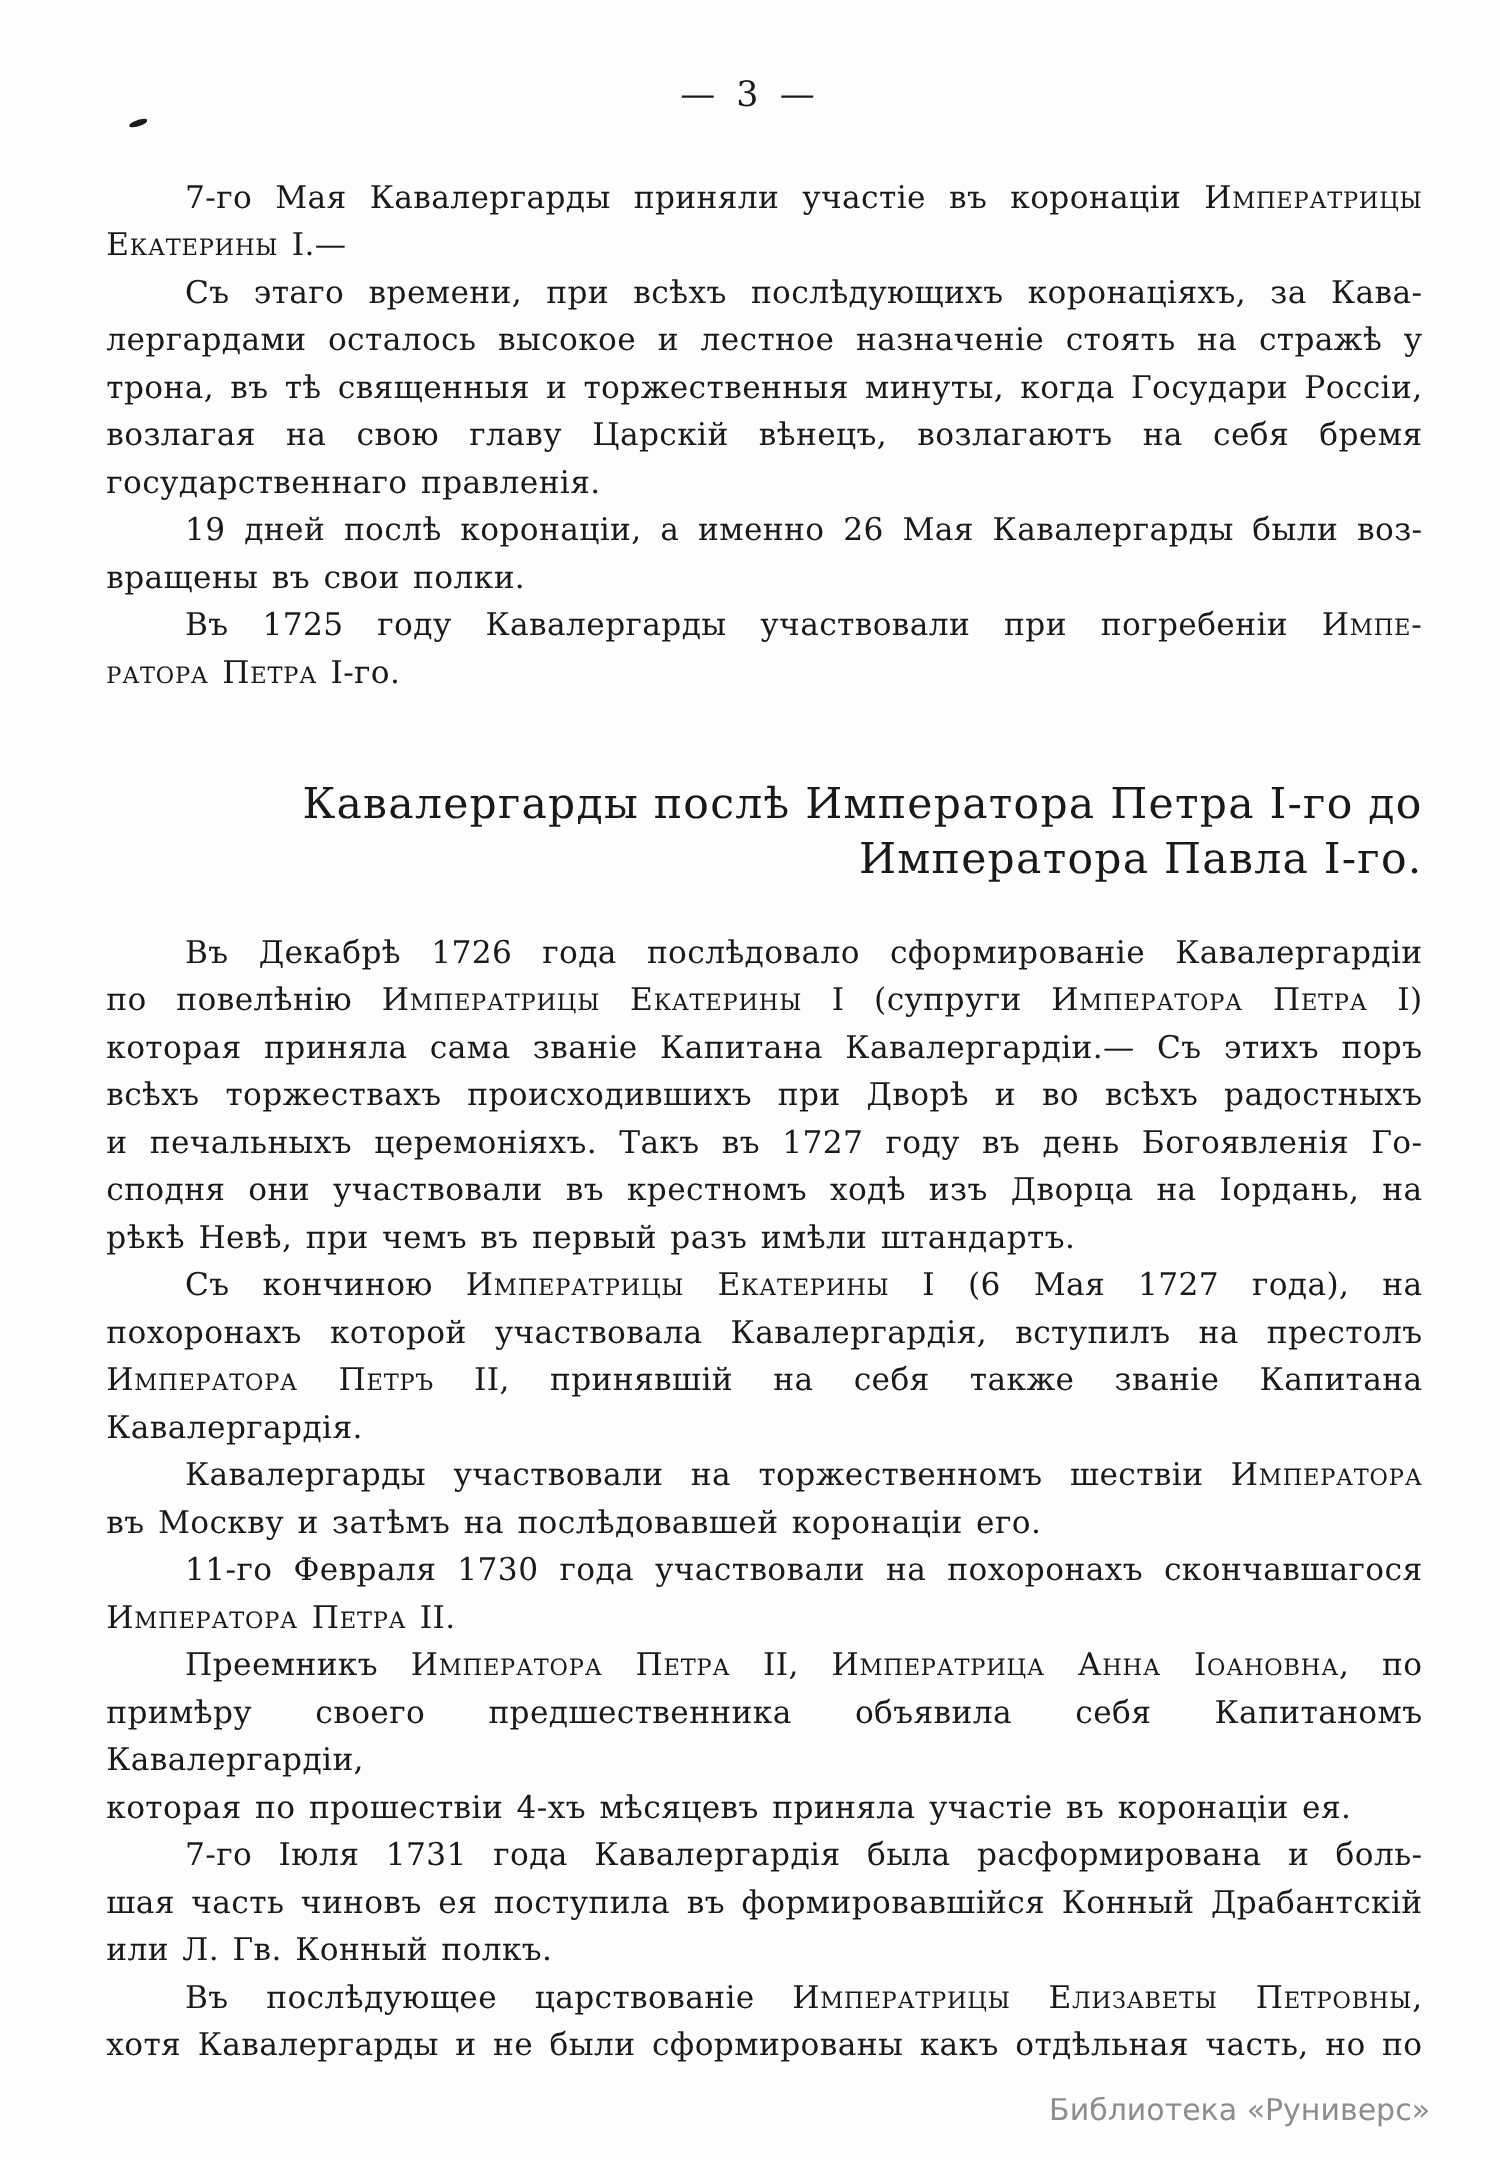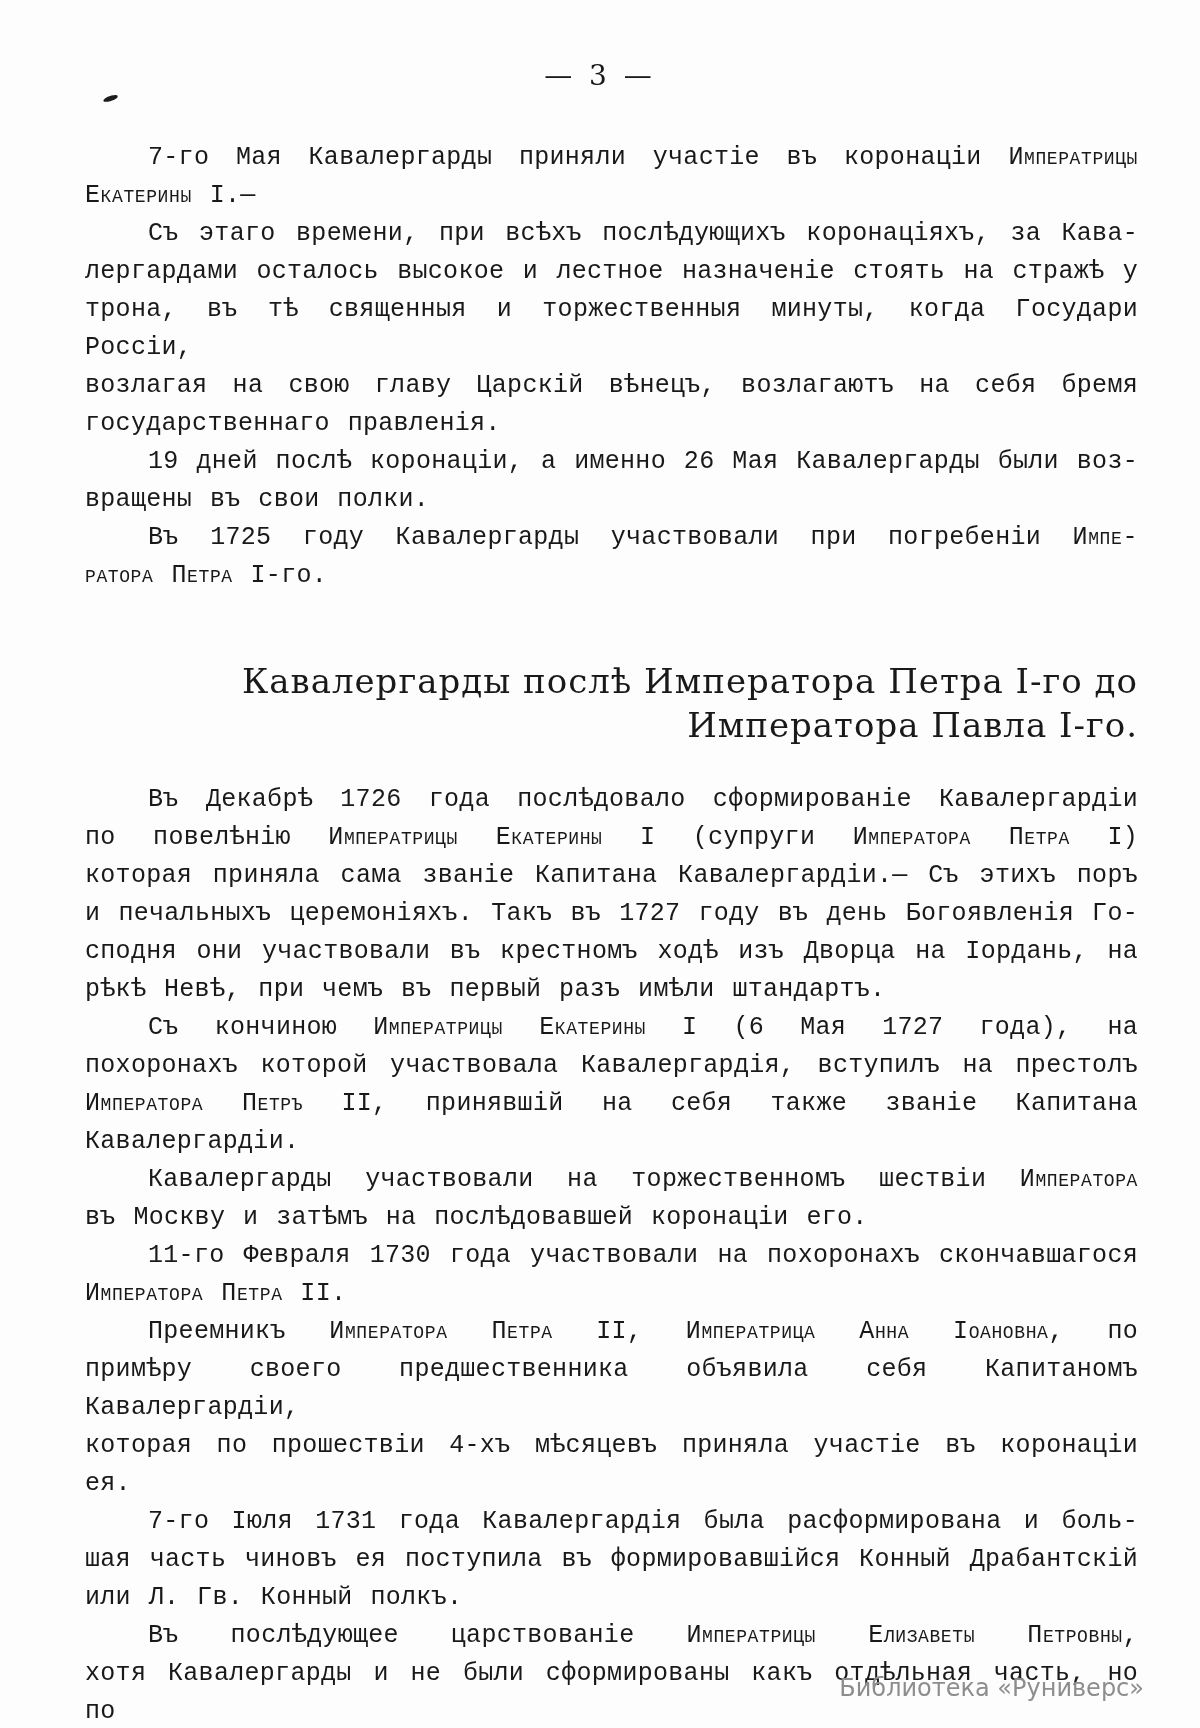--- a/index.html
+++ b/index.html
@@ -25,21 +25,21 @@
     padding-top:60px;
     text-align:center;
     font-size:28px;
     line-height:32px;
     letter-spacing:4px;
   }
   .content{
     padding:0 62px 0 85px;
   }
   .body-block{ margin-top:47px; }
-  .para{ margin:0;font-family:Liberation Mono, monospace; }
+  .para{ margin:0; }
   .bl{
     font-size:25px;
     line-height:38px;
     letter-spacing:0.3px;
     word-spacing:2.5px;
     text-align:justify;
     text-align-last:justify;
     white-space:normal;
   }
   .bl.first{ text-indent:63px; }
@@ -105,29 +105,30 @@
     <h1 class="heading">
       <div>Кавалергарды послѣ Императора Петра I-го до</div>
       <div>Императора Павла I-го.</div>
     </h1>
 
     <div id="after-heading">
         <div class="para">
           <div class="bl first">Въ Декабрѣ 1726 года послѣдовало сформированіе Кавалергардіи</div>
           <div class="bl">по повелѣнію <span class="sc">Императрицы Екатерины</span> I (супруги <span class="sc">Императора Петра</span> I)</div>
           <div class="bl">которая приняла сама званіе Капитана Кавалергардіи.— Съ этихъ поръ</div>
+          <div class="bl">всѣхъ торжествахъ происходившихъ при Дворѣ и во всѣхъ радостныхъ</div>
           <div class="bl">и печальныхъ церемоніяхъ. Такъ въ 1727 году въ день Богоявленія Го-</div>
           <div class="bl">сподня они участвовали въ крестномъ ходѣ изъ Дворца на Іордань, на</div>
           <div class="bl end">рѣкѣ Невѣ, при чемъ въ первый разъ имѣли штандартъ.</div>
         </div>
         <div class="para">
           <div class="bl first">Съ кончиною <span class="sc">Императрицы Екатерины</span> I (6 Мая 1727 года), на</div>
           <div class="bl">похоронахъ которой участвовала Кавалергардія, вступилъ на престолъ</div>
           <div class="bl"><span class="sc">Императора Петръ</span> II, принявшій на себя также званіе Капитана</div>
-          <div class="bl end">Кавалергардіи.</div>
+          <div class="bl end">Кавалергардія.</div>
         </div>
         <div class="para">
           <div class="bl first">Кавалергарды участвовали на торжественномъ шествіи <span class="sc">Императора</span></div>
           <div class="bl end">въ Москву и затѣмъ на послѣдовавшей коронаціи его.</div>
         </div>
         <div class="para">
           <div class="bl first">11-го Февраля 1730 года участвовали на похоронахъ скончавшагося</div>
           <div class="bl end"><span class="sc">Императора Петра</span> II.</div>
         </div>
         <div class="para">

